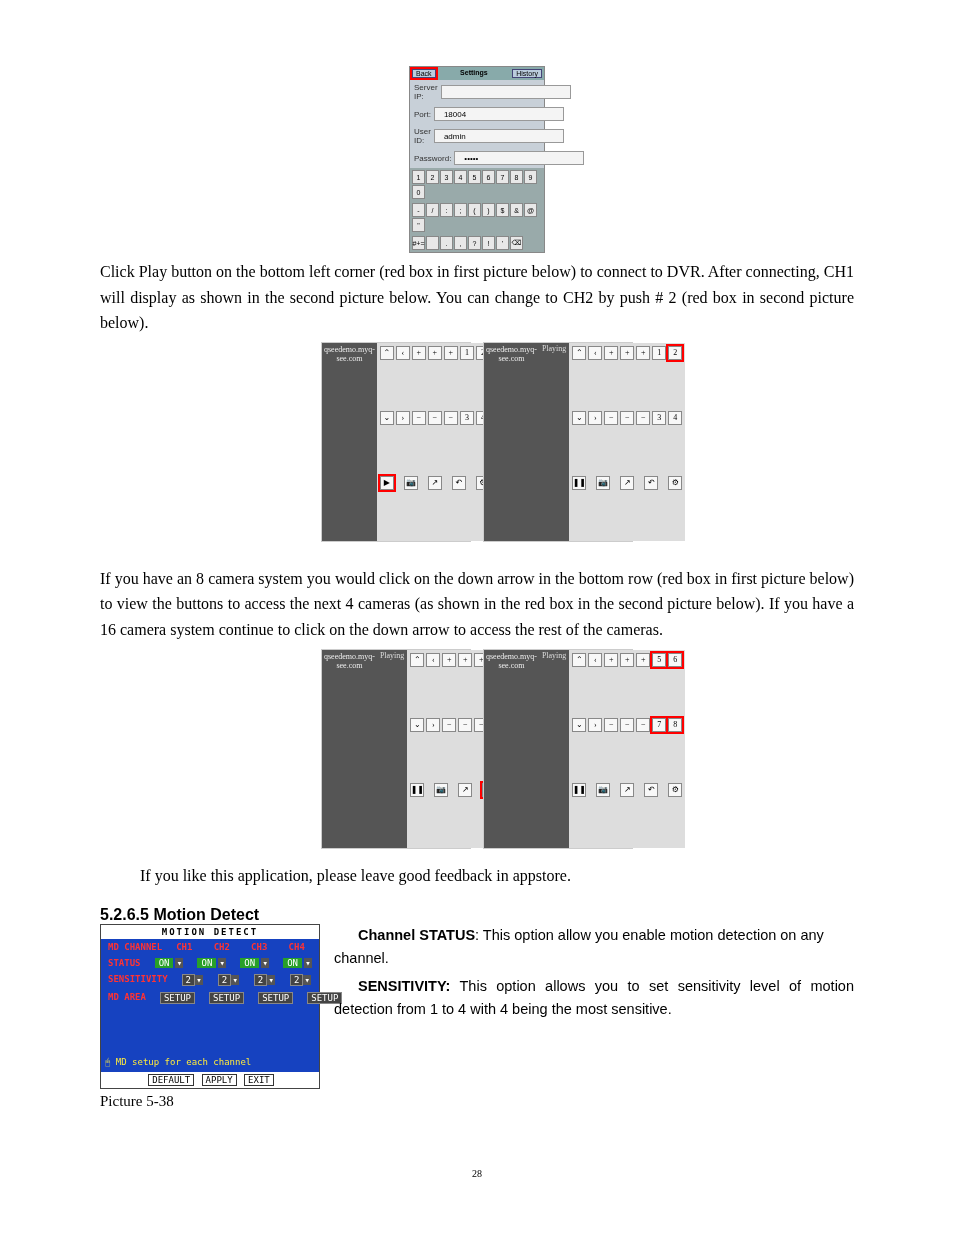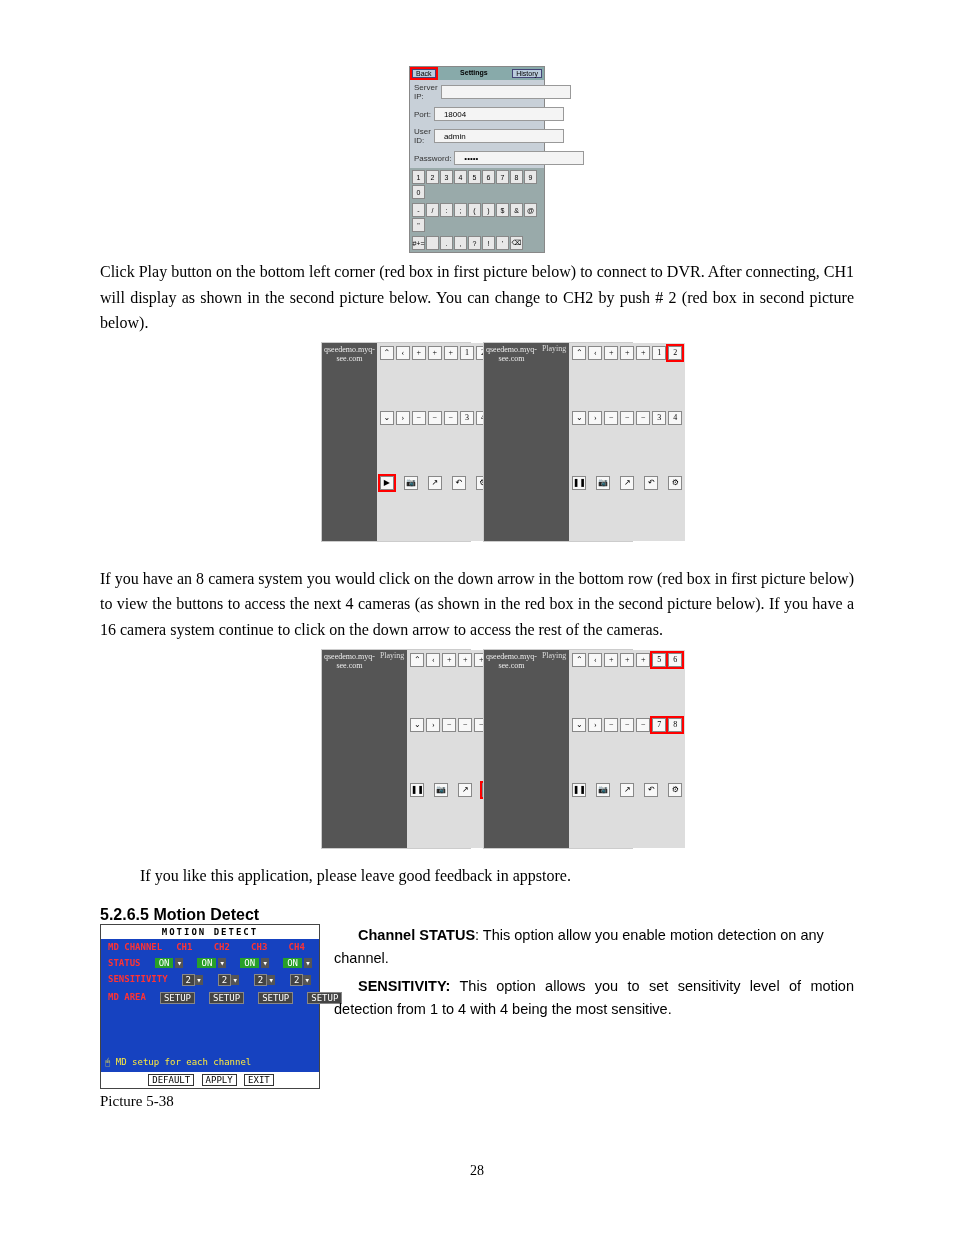--- a/index.html
+++ b/index.html
@@ -27,21 +27,21 @@
   .md-drop{display:inline-block;background:#555;color:#fff;width:8px;text-align:center}
   .md-ch{color:#ff3333;font-weight:bold}
   .md-setup{display:inline-block;border:1px solid #888;background:#444;padding:0 3px}
   .md-foot{padding:10px 4px 4px 4px;color:#ffeb3b;font-size:9px}
   .md-footbtns{text-align:center;background:#fff;color:#000;padding:2px}
   .md-footbtns span{display:inline-block;border:1px solid #333;padding:0 3px;font-size:9px;margin-left:2px}
   .pic-caption{font-size:15px;margin-top:4px}
   .right-col{flex:1;font-family:Arial,Helvetica,sans-serif;font-size:14.5px;line-height:1.55}
   .right-col p{margin:0 0 6px 0}
   .bold{font-weight:bold}
-  .page-num{position:absolute;bottom:56px;left:0;right:0;text-align:center;font-size:14px}
+  .page-num{position:absolute;bottom:56px;left:0;right:0;text-align:center;font-size:10px}
   
   .phone{width:134px;border:1px solid #888;background:#c8d0d8;font-family:Arial,sans-serif;font-size:8px}
   .phone-top{display:flex;justify-content:space-between;background:#8aa;padding:2px}
   .phone-top span{border:1px solid #447;padding:0 3px;background:#bcd;font-size:7px}
   .phone-row{display:flex;padding:3px 4px;align-items:center;gap:3px}
   .phone-row label{width:40px;color:#333}
   .phone-row input{flex:1;border:1px solid #999;background:#f4f4f4;font-size:8px;height:12px;padding:0 9px}
   .kbd{display:flex;flex-wrap:wrap;gap:1px;padding:2px;background:#9aa}
   .kbd span{width:11px;height:12px;background:#e8e8e8;border:1px solid #888;display:inline-flex;align-items:center;justify-content:center;font-size:7px}
   .redbox{outline:2px solid red}

